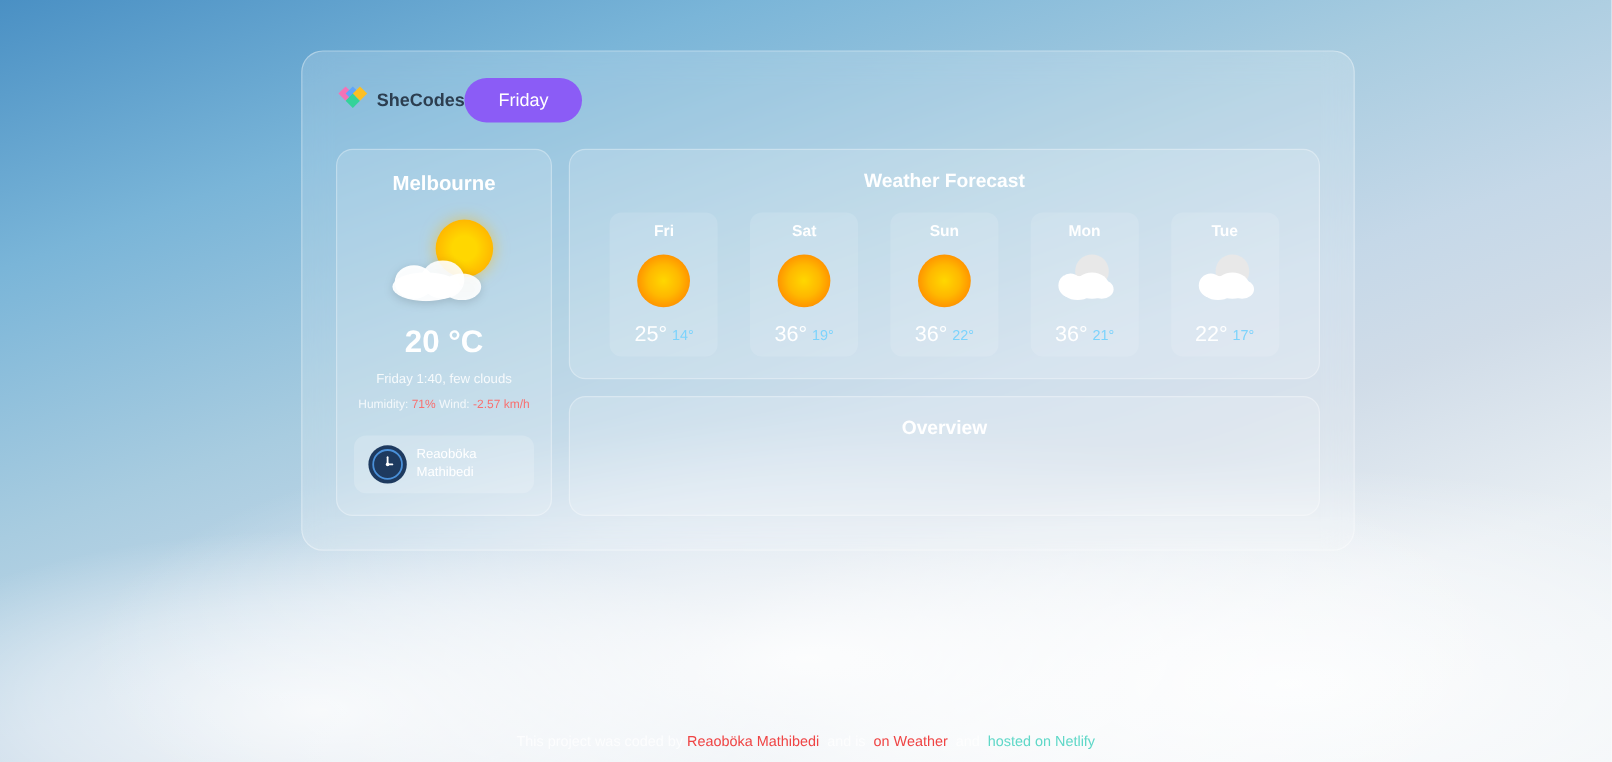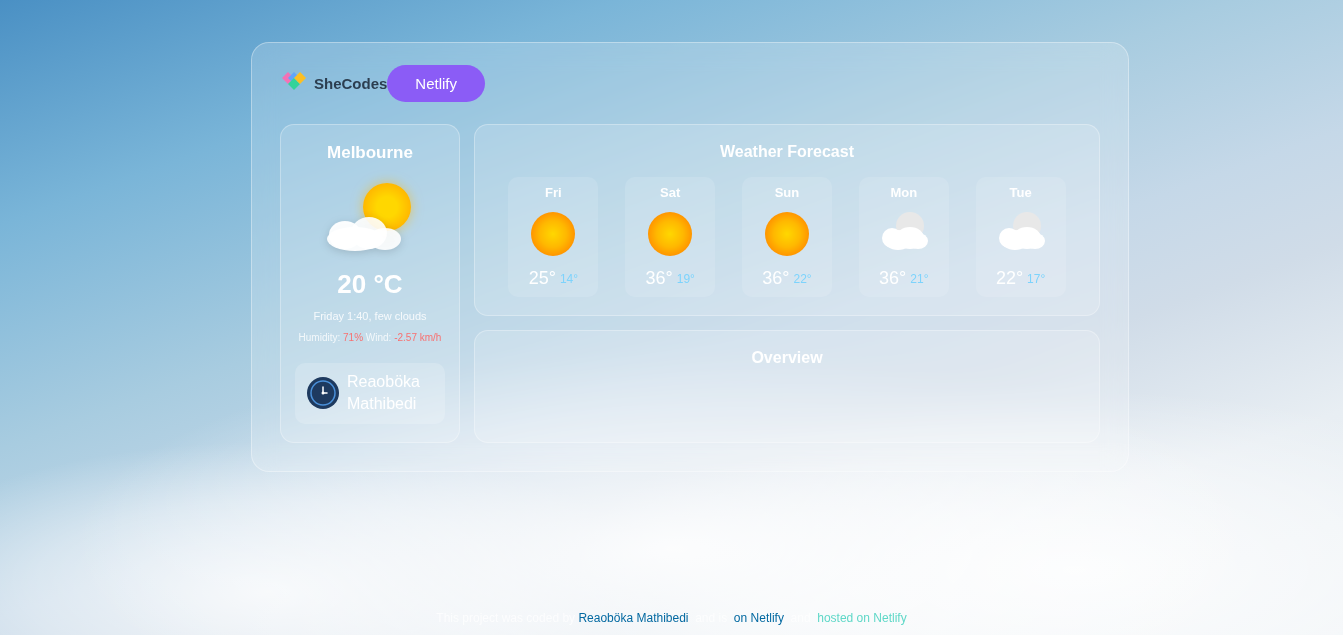--- a/index.html
+++ b/index.html
@@ -187,21 +187,21 @@
       display: flex;
       align-items: center;
       justify-content: center;
       flex-shrink: 0;
       position: relative;
       overflow: hidden;
     }
 
     .user-name {
       color: white;
-      font-size: 16px;
+      font-size: 11px;
       font-weight: 500;
       line-height: 1.4;
     }
 
     
     .right-panel {
       flex: 1;
       display: flex;
       flex-direction: column;
       gap: 14px;
@@ -281,21 +281,21 @@
       bottom: 10px;
       left: 0;
       right: 0;
       text-align: center;
       font-size: 12px;
       color: rgba(255,255,255,0.75);
       z-index: 10;
     }
 
     .footer a {
-      color: #0369a1;
+      color: #ef4444;
       text-decoration: none;
     }
 
     .footer a.netlify {
       color: #60d8c8;
     }
 
     
     .cloud-svg {
       filter: drop-shadow(0 2px 4px rgba(0,0,0,0.15));
@@ -312,21 +312,21 @@
     <div class="logo-area">
 
       <svg class="logo-icon" viewBox="0 0 28 28" fill="none" xmlns="http://www.w3.org/2000/svg">
         <polygon points="8,2 14,8 8,14 2,8" fill="#f472b6"></polygon>
         <polygon points="14,2 20,8 14,14 8,8" fill="#60a5fa"></polygon>
         <polygon points="14,8 20,14 14,20 8,14" fill="#34d399"></polygon>
         <polygon points="20,2 26,8 20,14 14,8" fill="#fbbf24"></polygon>
       </svg>
       <span class="logo-text">SheCodes</span>
     </div>
-    <button class="search-btn">Netlify</button>
+    <button class="search-btn">Friday</button>
   </div>
 
   <div class="content">
 
     <div class="left-panel">
       <span class="city-name">Melbourne</span>
 
       <div class="weather-icon-large">
         <div class="sun-circle"></div>
         <svg class="cloud-shape cloud-svg" viewBox="0 0 78 40" fill="none" xmlns="http://www.w3.org/2000/svg">
@@ -456,16 +456,16 @@
         <div class="overview-title">Overview</div>
       </div>
     </div>
   </div>
 </div>
 
 <div class="footer">
   <span>This project was coded by </span>
   <a href="#">Reaoböka Mathibedi</a>
   &nbsp;and is&nbsp;
-  <a href="#">on Netlify</a>
+  <a href="#">on Weather</a>
   &nbsp;and&nbsp;
   <a href="#" class="netlify">hosted on Netlify</a>
 </div>
 
 </body></html>

